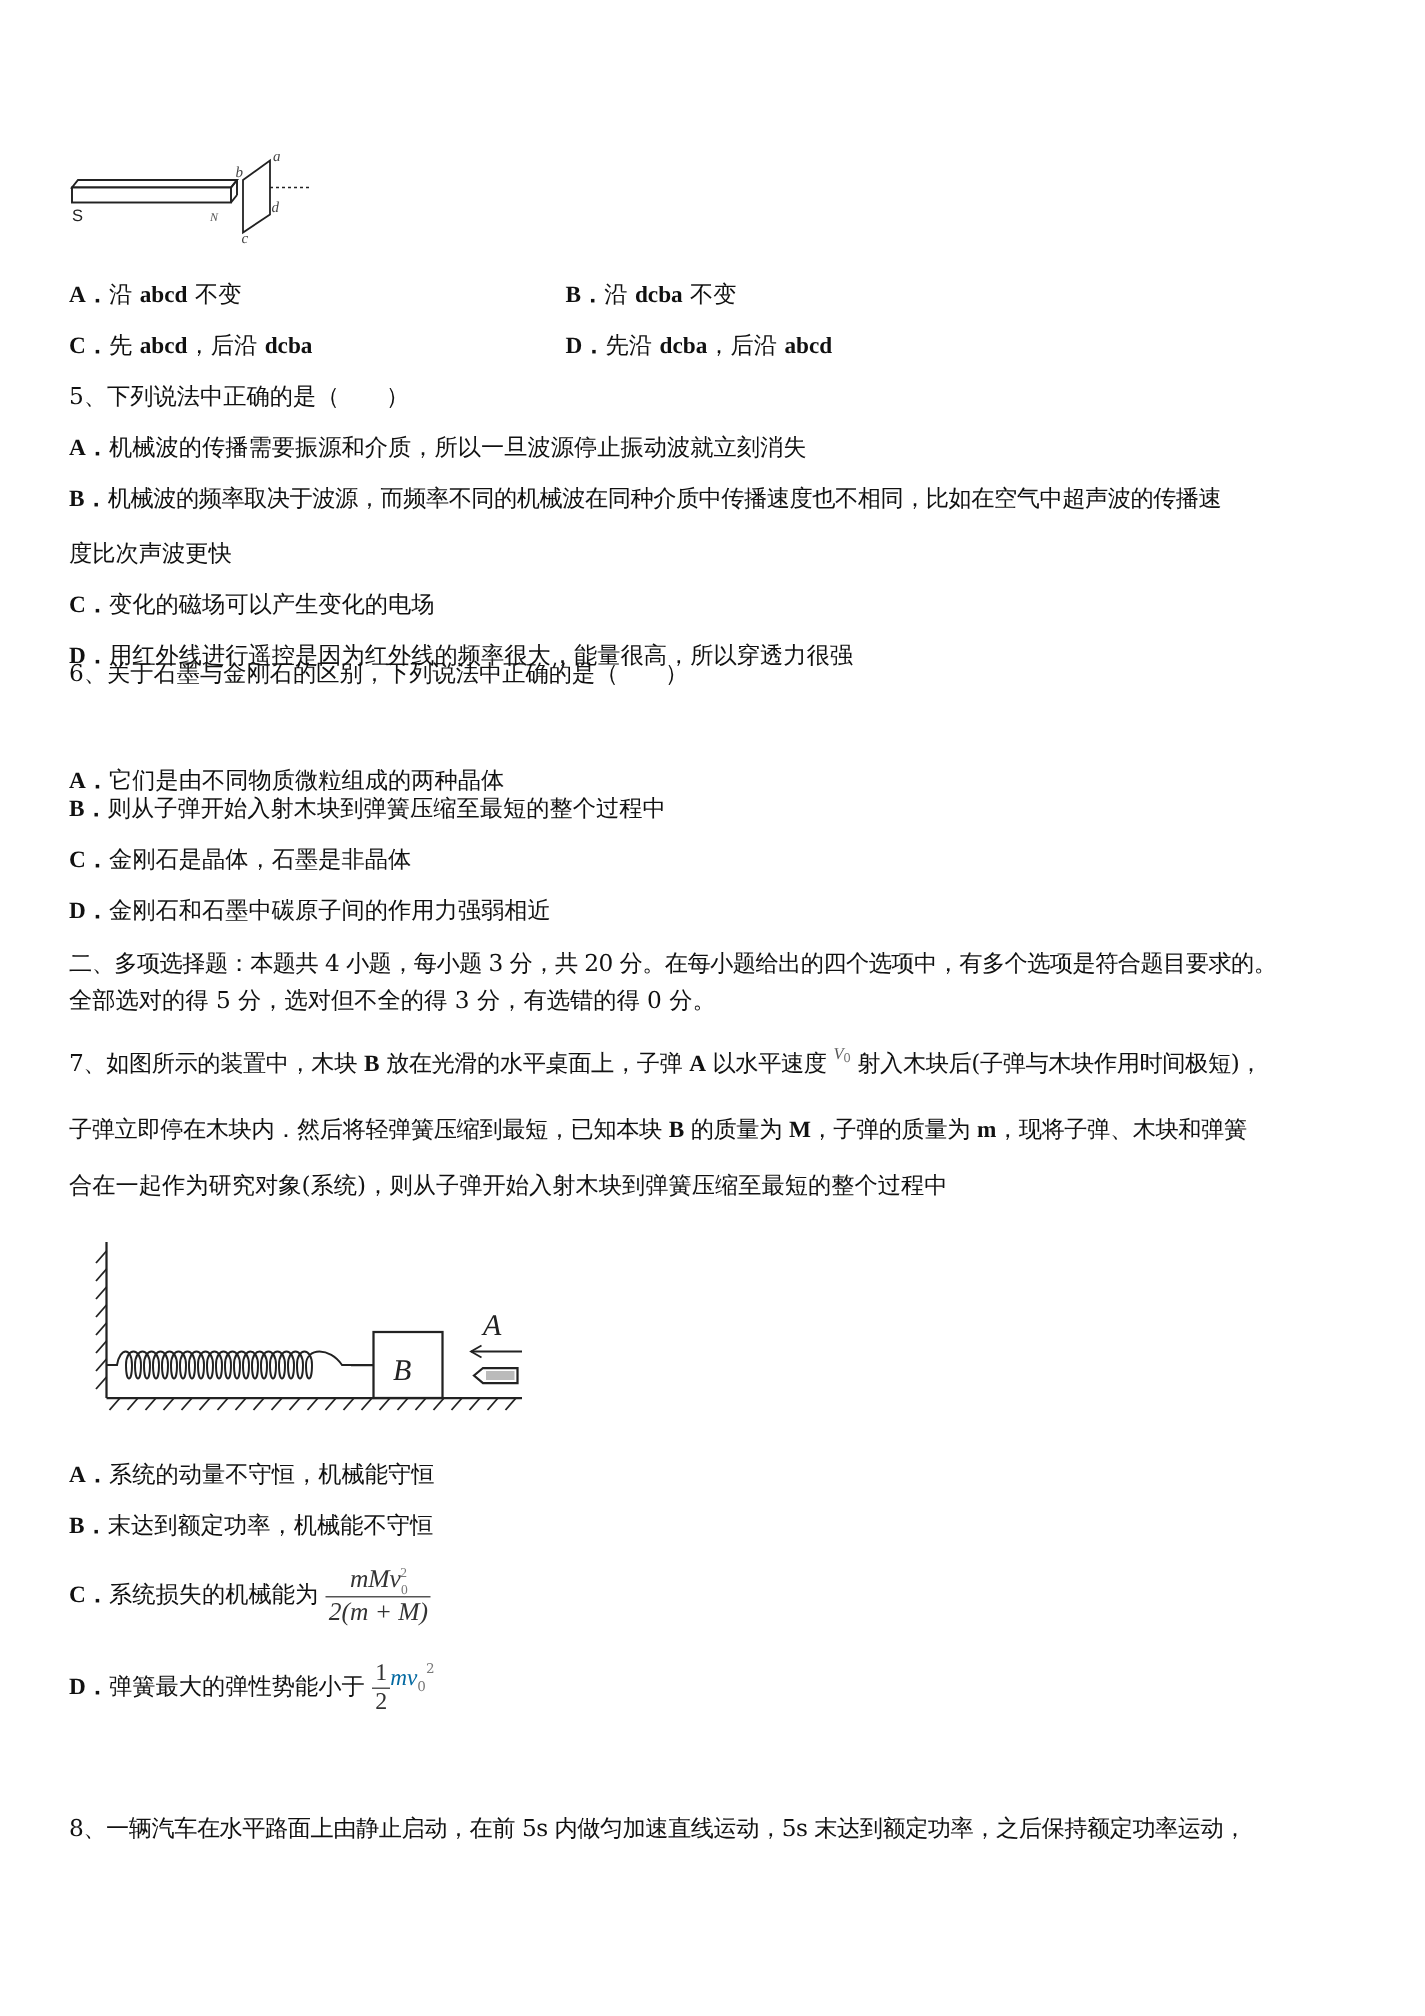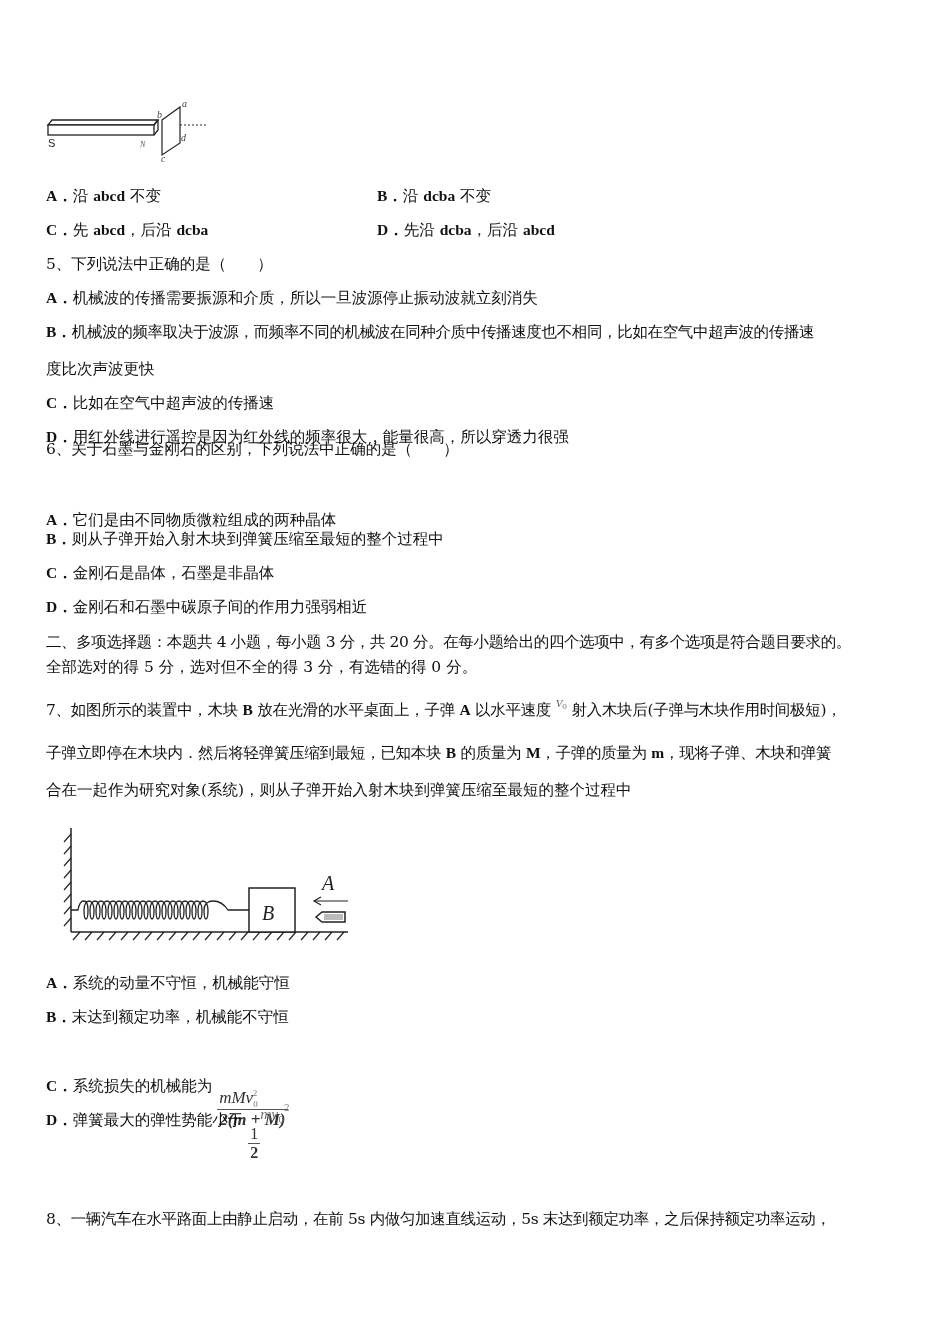--- a/index.html
+++ b/index.html
@@ -6,23 +6,23 @@
   body {
     width: 950px; height: 1344px; position: relative; overflow: hidden;
     font-family: "DejaVu Serif", "Liberation Serif", serif;
     color: #111111; font-size: 15.5px;
   }
   .line { position: absolute; left: 46px; white-space: nowrap; line-height: 20px; }
   .opt-label { font-weight: bold; font-family: "Liberation Serif", serif; }
   .it { font-weight: bold; font-family: "Liberation Serif", serif; }
   .iv { font-style: italic; font-family: "Liberation Serif", serif; }
   svg { position: absolute; }
-  .frac { display: inline-block; vertical-align: middle; font-family: "Liberation Serif", serif; color: #333; margin-top: 45px; }
+  .frac { display: inline-block; vertical-align: middle; text-align: center; font-family: "Liberation Serif", serif; color: #333; }
   .frac .n { display: block; padding: 0 2px; font-style: italic; }
-  .frac .d { display: block; border-top: 1px solid #555; padding: 0 2px; font-weight: bold; }
+  .frac .d { display: block; border-top: 1px solid #555; padding: 0 2px; }
   .sup { font-size: 9px; vertical-align: super; color: #777; }
   .sub { font-size: 9px; vertical-align: sub; color: #777; }
 </style>
 </head>
 <body>
 
 <svg style="left:44px;top:95px" width="170" height="70" viewBox="0 0 170 70">
   <g fill="none" stroke="#222" stroke-width="1.3">
     <polygon points="4,30 110,30 114,25 8,25"></polygon>
     <rect x="4" y="30" width="106" height="10" fill="#fff"></rect>
@@ -55,21 +55,21 @@
 
 <div class="line" style="top:254px">5、下列说法中正确的是（　　）</div>
 <div class="line" style="top:288px">
   <span class="opt-label">A．</span><span>机械波的传播需要振源和介质，所以一旦波源停止振动波就立刻消失</span>
 </div>
 <div class="line" style="top:322px">
   <span class="opt-label">B．</span><span style="letter-spacing:-0.35px">机械波的频率取决于波源，而频率不同的机械波在同种介质中传播速度也不相同，比如在空气中超声波的传播速</span>
 </div>
 <div class="line" style="top:359px">度比次声波更快</div>
 <div class="line" style="top:393px">
-  <span class="opt-label">C．</span><span>比如在空气中超声波的传播速</span>
+  <span class="opt-label">C．</span><span>变化的磁场可以产生变化的电场</span>
 </div>
 <div class="line" style="top:427px">
   <span class="opt-label">D．</span><span>用红外线进行遥控是因为红外线的频率很大，能量很高，所以穿透力很强</span>
 </div>
 
 <div class="line" style="top:439px">6、关于石墨与金刚石的区别，下列说法中正确的是（　　）</div>
 <div class="line" style="top:510px">
   <span class="opt-label">A．</span><span>它们是由不同物质微粒组成的两种晶体</span>
 </div>
 <div class="line" style="top:529px">
@@ -156,21 +156,21 @@
 <div class="line" style="top:1007px">
   <span class="opt-label">B．</span><span>末达到额定功率，机械能不守恒</span>
 </div>
 <div class="line" style="top:1043px;line-height:normal">
   <span class="opt-label">C．</span><span>系统损失的机械能为</span>
   <span class="frac" style="font-size:17px">
     <span class="n"><span>mMv</span><span class="sub" style="font-style:normal">0</span><span class="sup" style="font-style:normal;margin-left:-5px">2</span></span>
     <span class="d iv">2(m + M)</span>
   </span>
 </div>
-<div class="line" style="top:1080px;line-height:normal">
+<div class="line" style="top:1107px;line-height:normal">
   <span class="opt-label">D．</span><span>弹簧最大的弹性势能小于</span>
   <span class="frac" style="font-size:16px">
     <span class="n" style="font-style:normal">1</span>
     <span class="d">2</span>
-  </span><span class="iv" style="color:#737373;vertical-align:6px">mv</span><span class="sub" style="vertical-align:2px">0</span><span class="sup" style="vertical-align:14px">2</span>
+  </span><span class="iv" style="color:#0369a1;vertical-align:6px">mv</span><span class="sub" style="vertical-align:2px">0</span><span class="sup" style="vertical-align:14px">2</span>
 </div>
 
 <div class="line" style="top:1209px;letter-spacing:-0.35px">8、一辆汽车在水平路面上由静止启动，在前 5s 内做匀加速直线运动，5s 末达到额定功率，之后保持额定功率运动，</div>
 
 </body></html>

